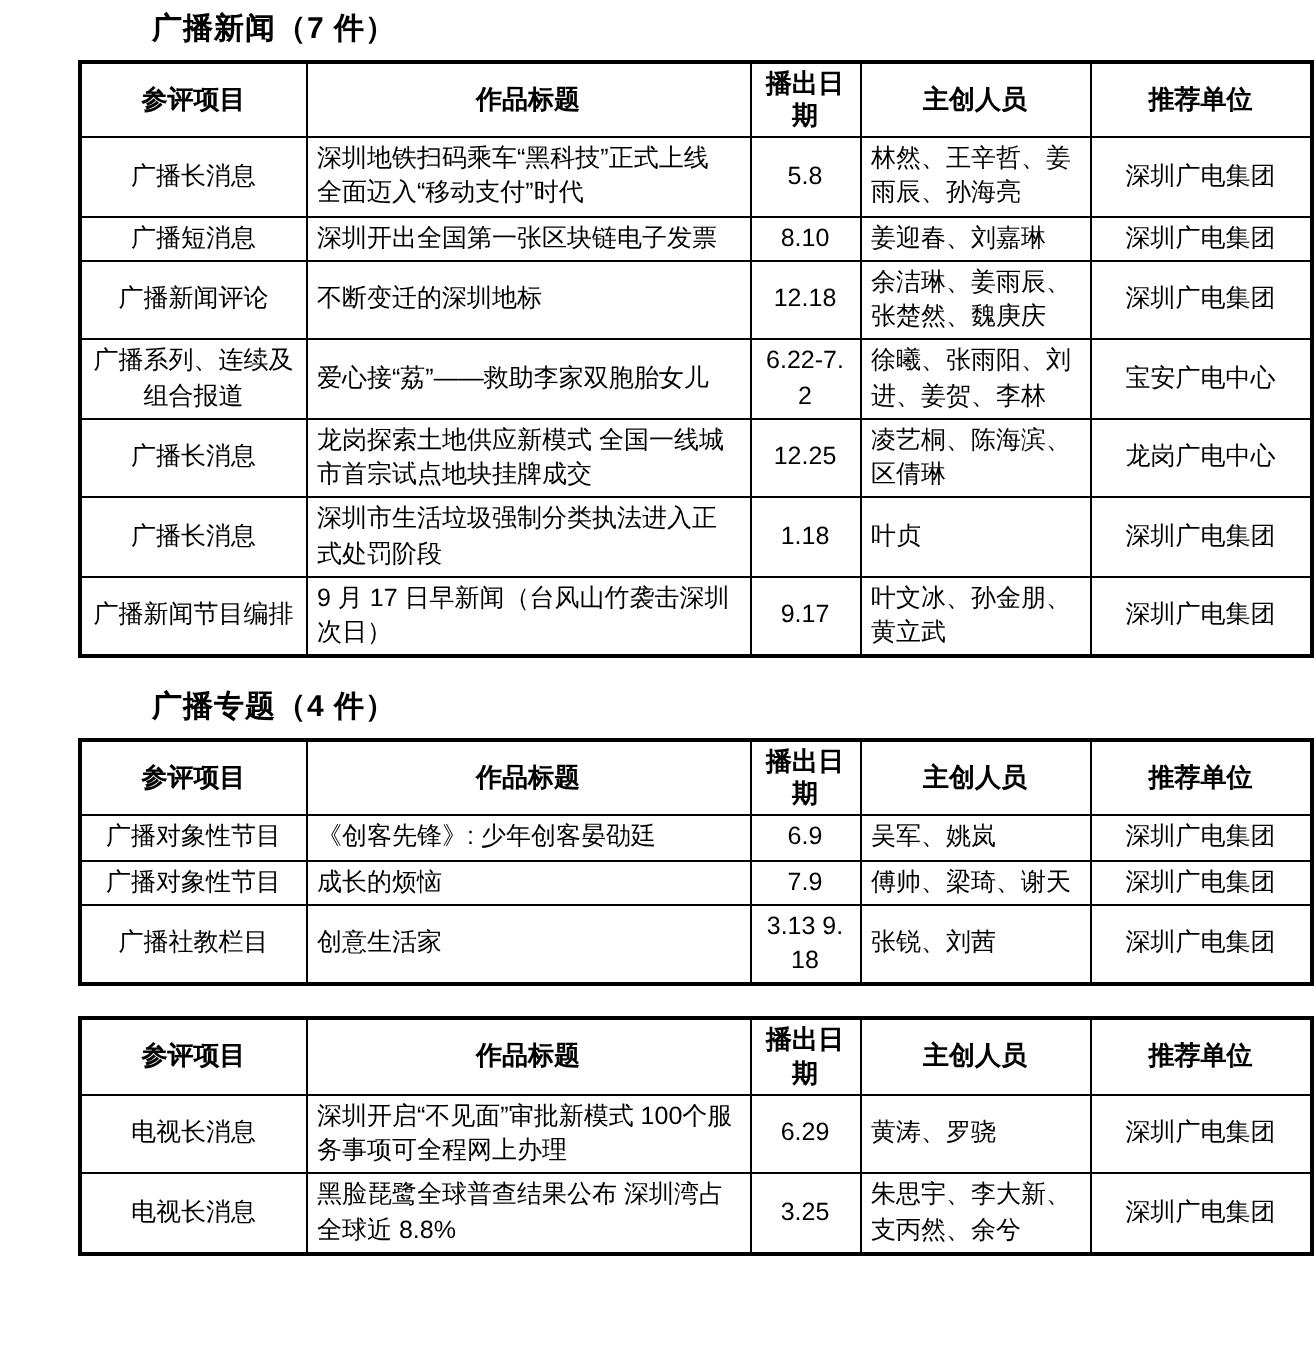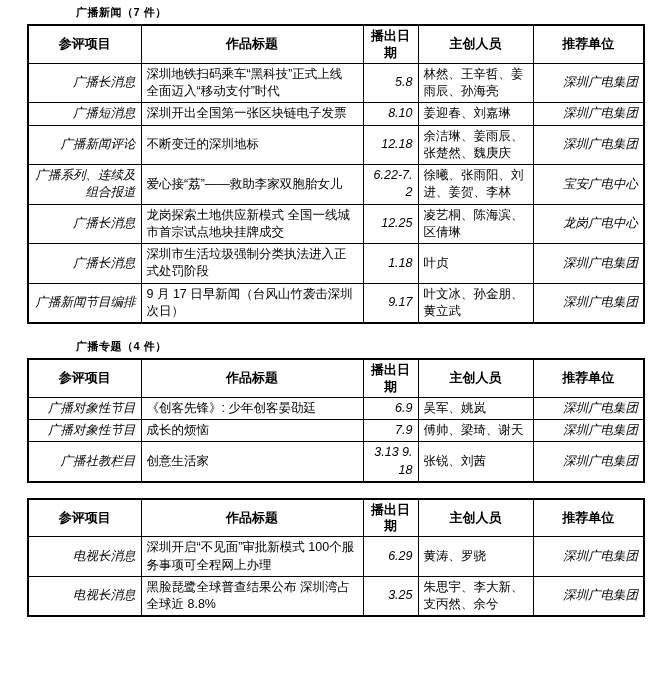--- a/index.html
+++ b/index.html
@@ -11,31 +11,31 @@
     background: #ffffff;
     color: #000000;
     font-family: "Liberation Sans", "DejaVu Sans", sans-serif;
   }
   #doc {
     padding-top: 5px;
   }
   .tbl-section { margin: 0; }
   .tbl-section + .tbl-section { margin-top: 15px; }
   .tbl-title {
-    font-size: 11px;
+    font-size: 15px;
     font-weight: bold;
     margin: 0 0 5px 76px;
     line-height: 1.3;
     letter-spacing: 0.5px;
   }
   table.grid {
     border-collapse: collapse;
     table-layout: fixed;
     width: 616px;
-    margin-left: 27px;
+    margin-left: 39px;
     border: 2px solid #000000;
   }
   table.grid th, table.grid td {
     border: 1px solid #000000;
     overflow: hidden;
   }
   table.grid th {
     font-size: 13px;
     font-weight: bold;
     text-align: center;
@@ -43,21 +43,21 @@
     line-height: 1.25;
     vertical-align: middle;
   }
   table.grid td {
     font-size: 12.5px;
     padding: 2px 5px;
     line-height: 1.38;
     vertical-align: middle;
     word-break: break-all;
   }
-  td.c0, td.c2, td.c4 { text-align: right; font-style: italic; }
+  td.c0, td.c2, td.c4 { text-align: center; }
   td.c1, td.c3 { text-align: left; }
   td.c2 { padding: 2px 2px; }
 </style>
 </head>
 <body>
 
 <div id="doc">
 
   <section class="tbl-section">
     <h2 class="tbl-title">广播新闻（7 件）</h2>

